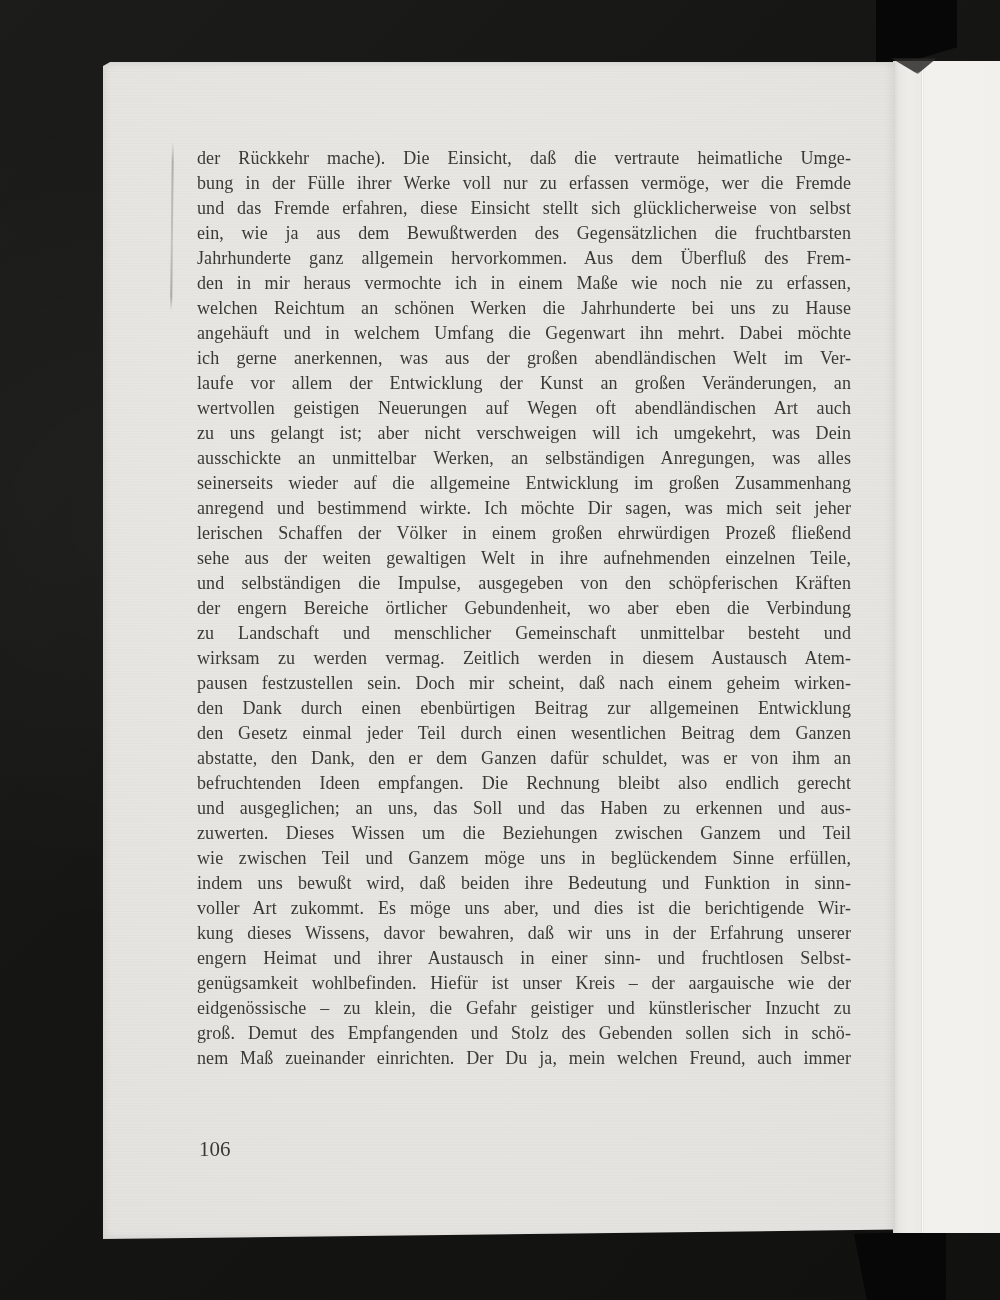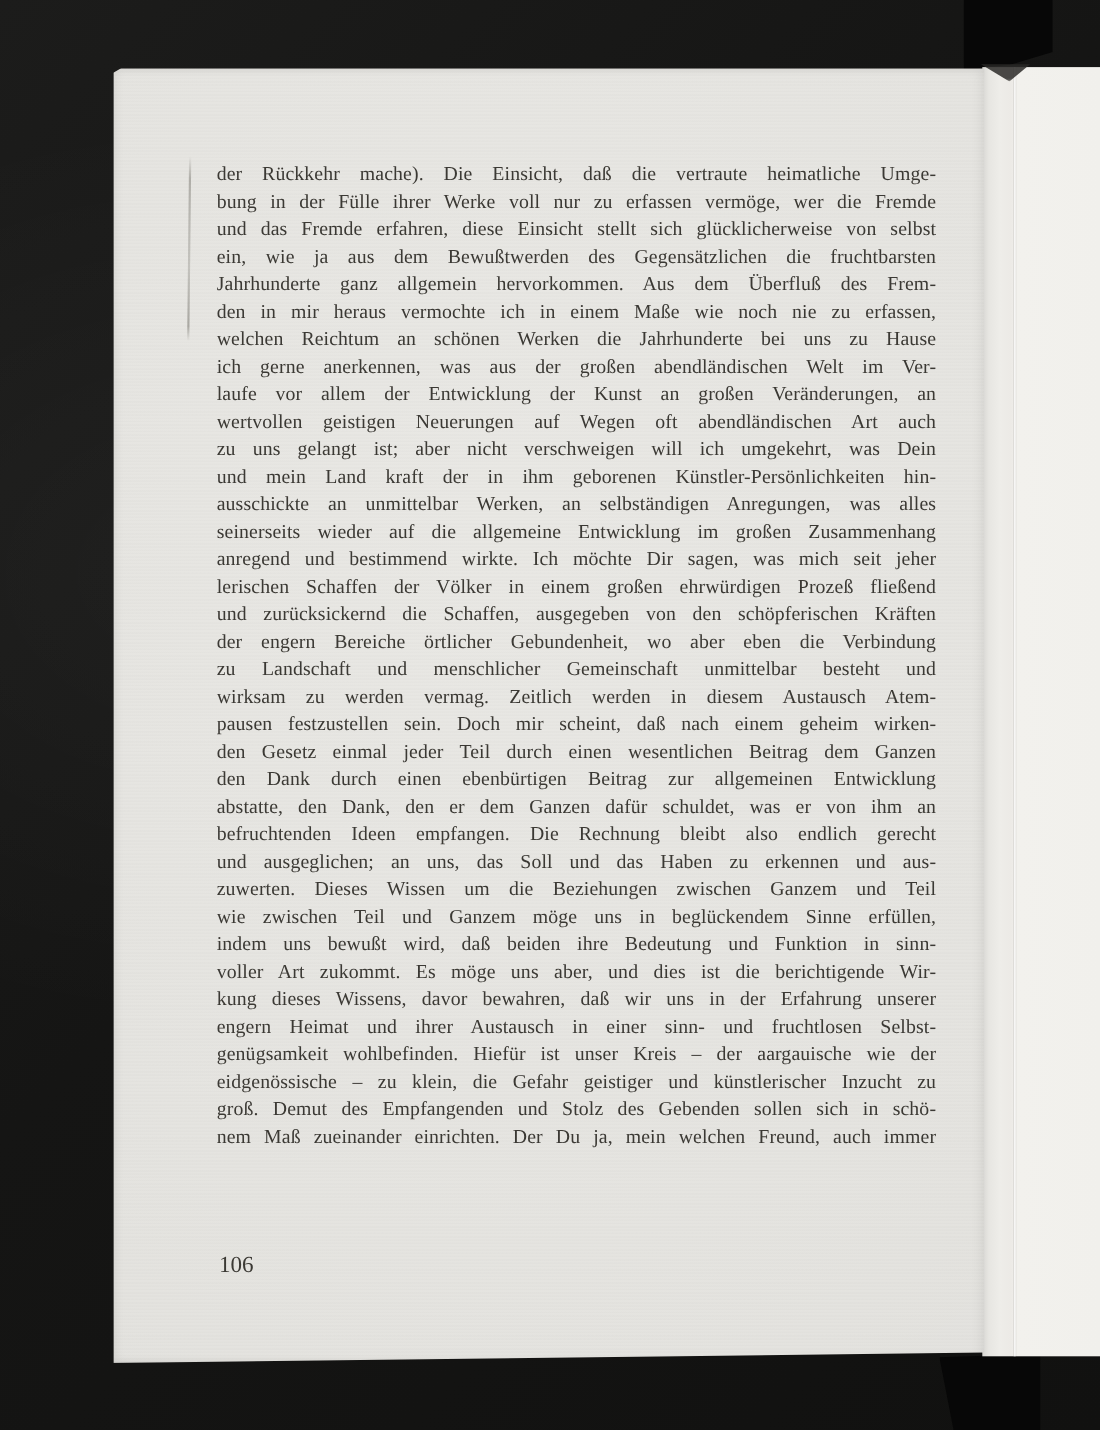--- a/index.html
+++ b/index.html
@@ -116,36 +116,37 @@
 <div class="sheet">
   <div class="pencil-mark"></div>
   <div class="textblock">
       <div class="line">der Rückkehr mache). Die Einsicht, daß die vertraute heimatliche Umge-</div>
       <div class="line">bung in der Fülle ihrer Werke voll nur zu erfassen vermöge, wer die Fremde</div>
       <div class="line">und das Fremde erfahren, diese Einsicht stellt sich glücklicherweise von selbst</div>
       <div class="line">ein, wie ja aus dem Bewußtwerden des Gegensätzlichen die fruchtbarsten</div>
       <div class="line">Jahrhunderte ganz allgemein hervorkommen. Aus dem Überfluß des Frem-</div>
       <div class="line">den in mir heraus vermochte ich in einem Maße wie noch nie zu erfassen,</div>
       <div class="line">welchen Reichtum an schönen Werken die Jahrhunderte bei uns zu Hause</div>
+      <div class="line">angehäuft und in welchem Umfang die Gegenwart ihn mehrt. Dabei möchte</div>
       <div class="line">ich gerne anerkennen, was aus der großen abendländischen Welt im Ver-</div>
       <div class="line">laufe vor allem der Entwicklung der Kunst an großen Veränderungen, an</div>
       <div class="line">wertvollen geistigen Neuerungen auf Wegen oft abendländischen Art auch</div>
       <div class="line">zu uns gelangt ist; aber nicht verschweigen will ich umgekehrt, was Dein</div>
-      <div class="line">und mein Land kraft der in ihm geborenen Künstler-Persönlichkeiten hin-</div>
       <div class="line">ausschickte an unmittelbar Werken, an selbständigen Anregungen, was alles</div>
       <div class="line">seinerseits wieder auf die allgemeine Entwicklung im großen Zusammenhang</div>
       <div class="line">anregend und bestimmend wirkte. Ich möchte Dir sagen, was mich seit jeher</div>
       <div class="line">lerischen Schaffen der Völker in einem großen ehrwürdigen Prozeß fließend</div>
-      <div class="line">und zurücksickernd die Schaffen, ausgegeben von den schöpferischen Kräften</div>
+      <div class="line">sehe aus der weiten gewaltigen Welt in ihre aufnehmenden einzelnen Teile,</div>
+      <div class="line">und selbständigen die Impulse, ausgegeben von den schöpferischen Kräften</div>
       <div class="line">der engern Bereiche örtlicher Gebundenheit, wo aber eben die Verbindung</div>
       <div class="line">zu Landschaft und menschlicher Gemeinschaft unmittelbar besteht und</div>
       <div class="line">wirksam zu werden vermag. Zeitlich werden in diesem Austausch Atem-</div>
       <div class="line">pausen festzustellen sein. Doch mir scheint, daß nach einem geheim wirken-</div>
+      <div class="line">den Dank durch einen ebenbürtigen Beitrag zur allgemeinen Entwicklung</div>
       <div class="line">den Gesetz einmal jeder Teil durch einen wesentlichen Beitrag dem Ganzen</div>
-      <div class="line">den Dank durch einen ebenbürtigen Beitrag zur allgemeinen Entwicklung</div>
       <div class="line">abstatte, den Dank, den er dem Ganzen dafür schuldet, was er von ihm an</div>
       <div class="line">befruchtenden Ideen empfangen. Die Rechnung bleibt also endlich gerecht</div>
       <div class="line">und ausgeglichen; an uns, das Soll und das Haben zu erkennen und aus-</div>
       <div class="line">zuwerten. Dieses Wissen um die Beziehungen zwischen Ganzem und Teil</div>
       <div class="line">wie zwischen Teil und Ganzem möge uns in beglückendem Sinne erfüllen,</div>
       <div class="line">indem uns bewußt wird, daß beiden ihre Bedeutung und Funktion in sinn-</div>
       <div class="line">voller Art zukommt. Es möge uns aber, und dies ist die berichtigende Wir-</div>
       <div class="line">kung dieses Wissens, davor bewahren, daß wir uns in der Erfahrung unserer</div>
       <div class="line">engern Heimat und ihrer Austausch in einer sinn- und fruchtlosen Selbst-</div>
       <div class="line">genügsamkeit wohlbefinden. Hiefür ist unser Kreis – der aargauische wie der</div>

